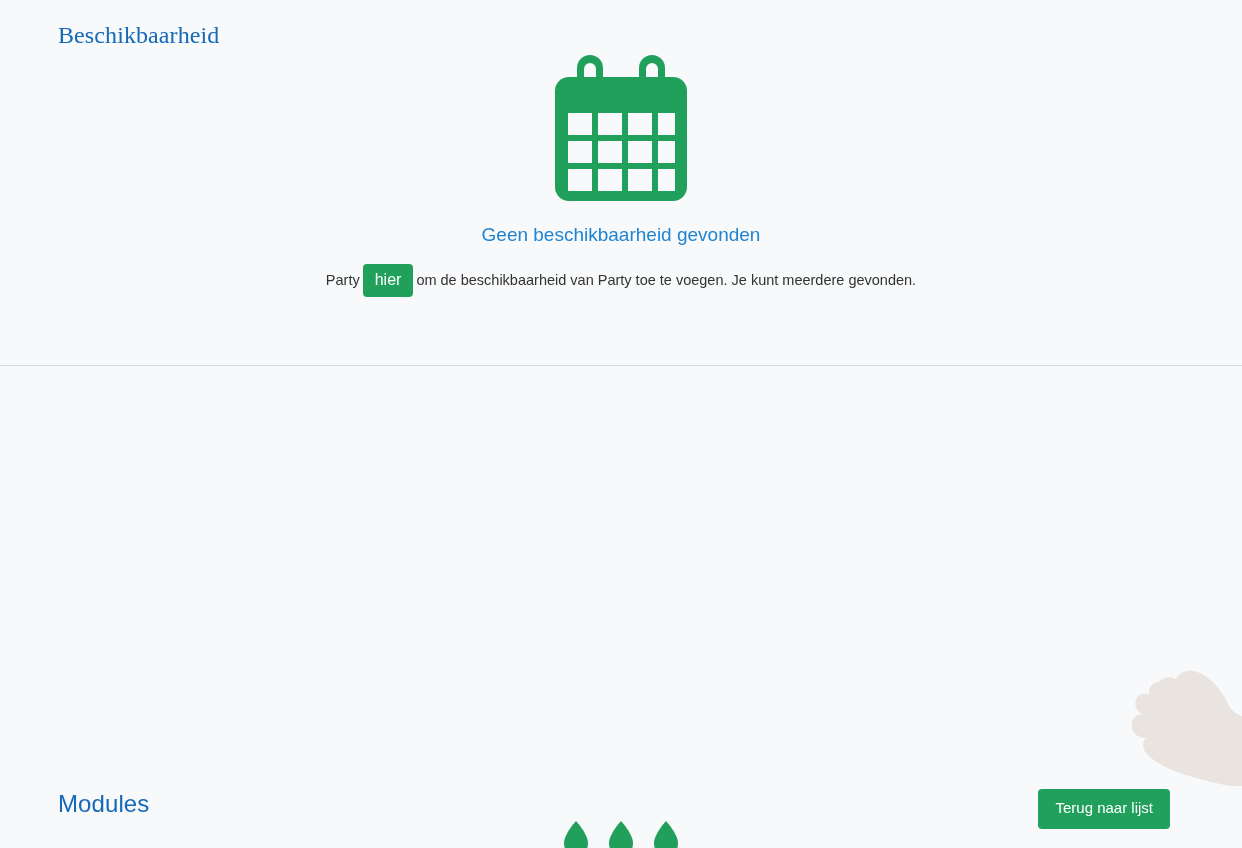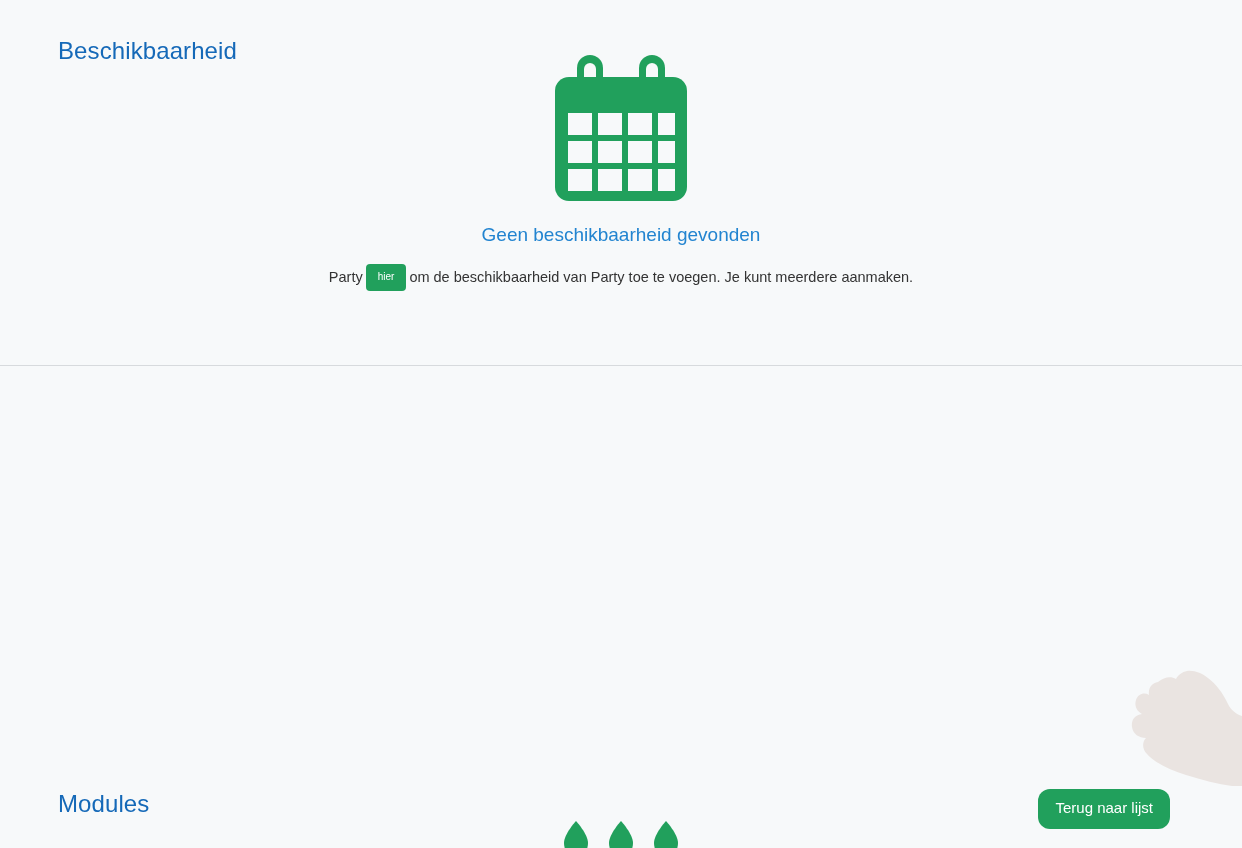--- a/index.html
+++ b/index.html
@@ -46,21 +46,21 @@
 
   .section-title {
     position: absolute;
     left: 58px;
     font-size: 24px;
     font-weight: 400;
     color: #1569b8;
     letter-spacing: 0.1px;
     white-space: nowrap;
   }
-  .section-title.availability { top: 37px; }
+  .section-title.availability { top: 22px; font-family: Liberation Serif, serif; }
   .section-title.modules { top: 424px; }
 
   
   .empty-state {
     position: absolute;
     left: 0;
     width: 1242px;
     text-align: center;
   }
   .empty-state.availability { top: 55px; }
@@ -87,40 +87,40 @@
     line-height: 1.5;
     white-space: nowrap;
   }
   .empty-desc .txt { vertical-align: middle; }
 
   .inline-btn {
     display: inline-block;
     vertical-align: middle;
     background: #21a05c;
     color: #ffffff;
-    font-size: 10px;
+    font-size: 16px;
     line-height: 1;
     padding: 8px 12px 9px 12px;
     border-radius: 4px;
     margin: 0 3px;
     border: none;
     cursor: pointer;
     font-family: inherit;
     text-align: right;
   }
 
   
   .back-button {
     position: absolute;
     right: 72px;
     top: 789px;
     background: #21a05c;
     color: #ffffff;
     border: none;
-    border-radius: 12px;
+    border-radius: 4px;
     font-size: 15px;
     font-family: inherit;
     padding: 11px 17px 12px 17px;
     line-height: 1.1;
     cursor: pointer;
     white-space: nowrap;
   }
 
   
   .hand-decor {
@@ -168,21 +168,21 @@
           <rect x="13" y="114" width="24" height="22" fill="#f7f9fa"></rect>
           <rect x="43" y="114" width="24" height="22" fill="#f7f9fa"></rect>
           <rect x="73" y="114" width="24" height="22" fill="#f7f9fa"></rect>
           <rect x="103" y="114" width="17" height="22" fill="#f7f9fa"></rect>
         </svg>
       </span>
 
       <div class="empty-title">Geen beschikbaarheid gevonden</div>
 
       <div class="empty-desc">
-        <span class="txt">Party</span><button class="inline-btn">hier</button><span class="txt">om de beschikbaarheid van Party toe te voegen. Je kunt meerdere aanmaken.</span>
+        <span class="txt">Party</span><button class="inline-btn">hier</button><span class="txt">om de beschikbaarheid van Party toe te voegen. Je kunt meerdere gevonden.</span>
       </div>
     </div>
 
     <div class="section-divider"></div>
   </div>
 
   <div class="section section-modules">
 
     <div class="section-title modules">Modules</div>
 

